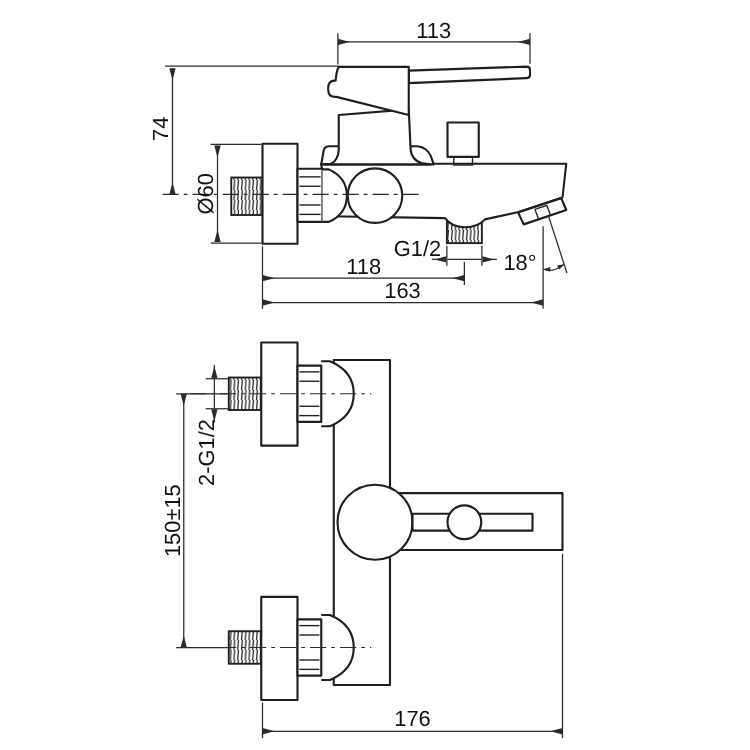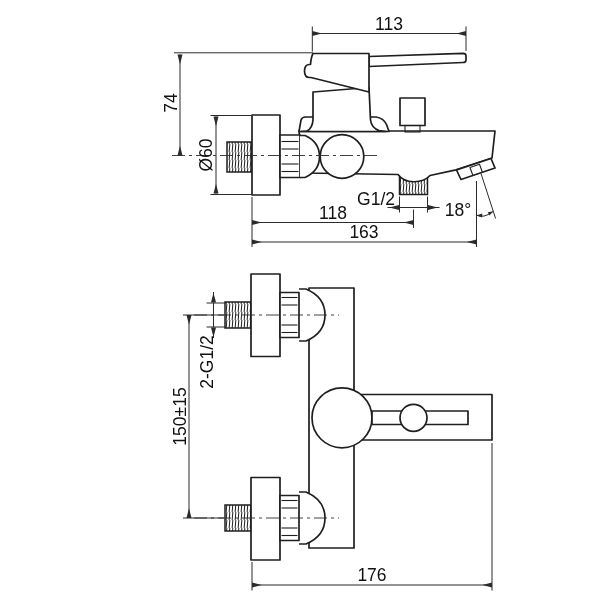--- a/index.html
+++ b/index.html
@@ -1,16 +1,16 @@
 <!DOCTYPE html>
 <html><head>
 <meta charset="utf-8">
 <style>
   html,body{margin:0;padding:0;background:#fff;}
-  .canvas{position:relative;width:532px;height:600px;background:#ffffff;overflow:hidden;margin-left:42px;}
+  .canvas{position:relative;width:532px;height:600px;background:#ffffff;overflow:hidden;}
   svg{position:absolute;left:0;top:0;}
   .o   { fill:#ffffff; stroke:#1f1f1f; stroke-width:1.7; stroke-linejoin:round; }
   .thin{ fill:#ffffff; stroke:#1f1f1f; stroke-width:1.1; stroke-linejoin:round; }
   .ln  { fill:none;    stroke:#1f1f1f; stroke-width:1.1; }
   .thr { fill:url(#thrp); stroke:#1f1f1f; stroke-width:1.5; }
   .d   { stroke:#2b2b2b; stroke-width:1; fill:none; }
   .cl  { stroke:#2b2b2b; stroke-width:0.9; fill:none; stroke-dasharray:13 4 3 4; }
   .t   { font-family:"Liberation Sans", sans-serif; font-size:17.5px; fill:#111111; }
   .ar  { fill:#2b2b2b; stroke:none; }
 </style>

